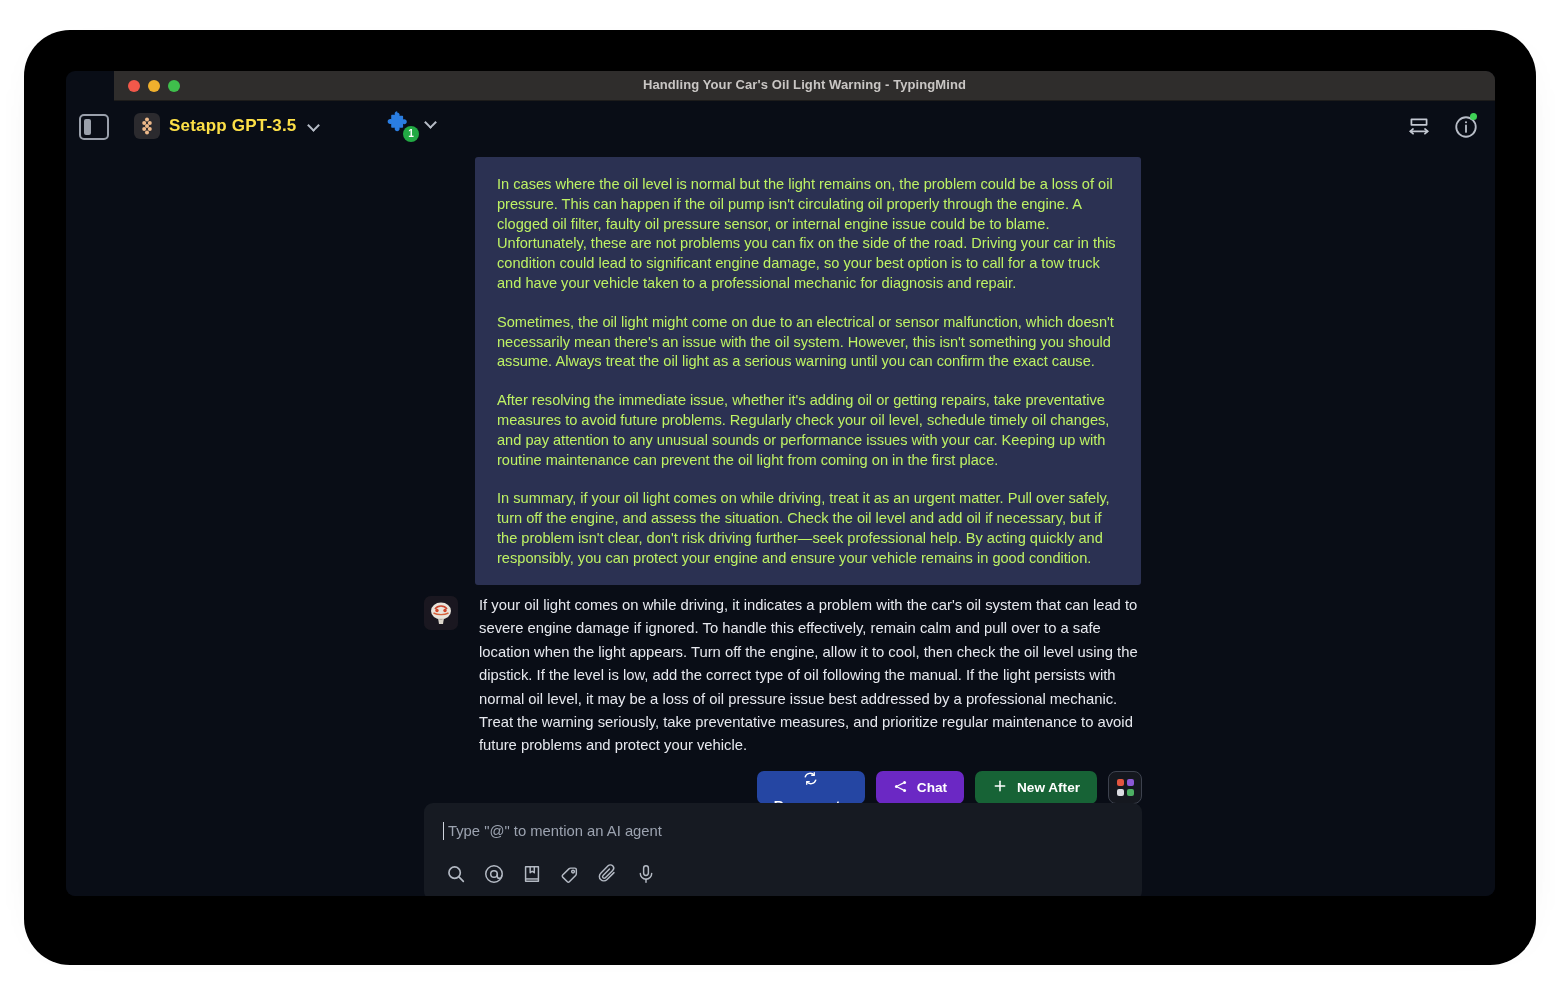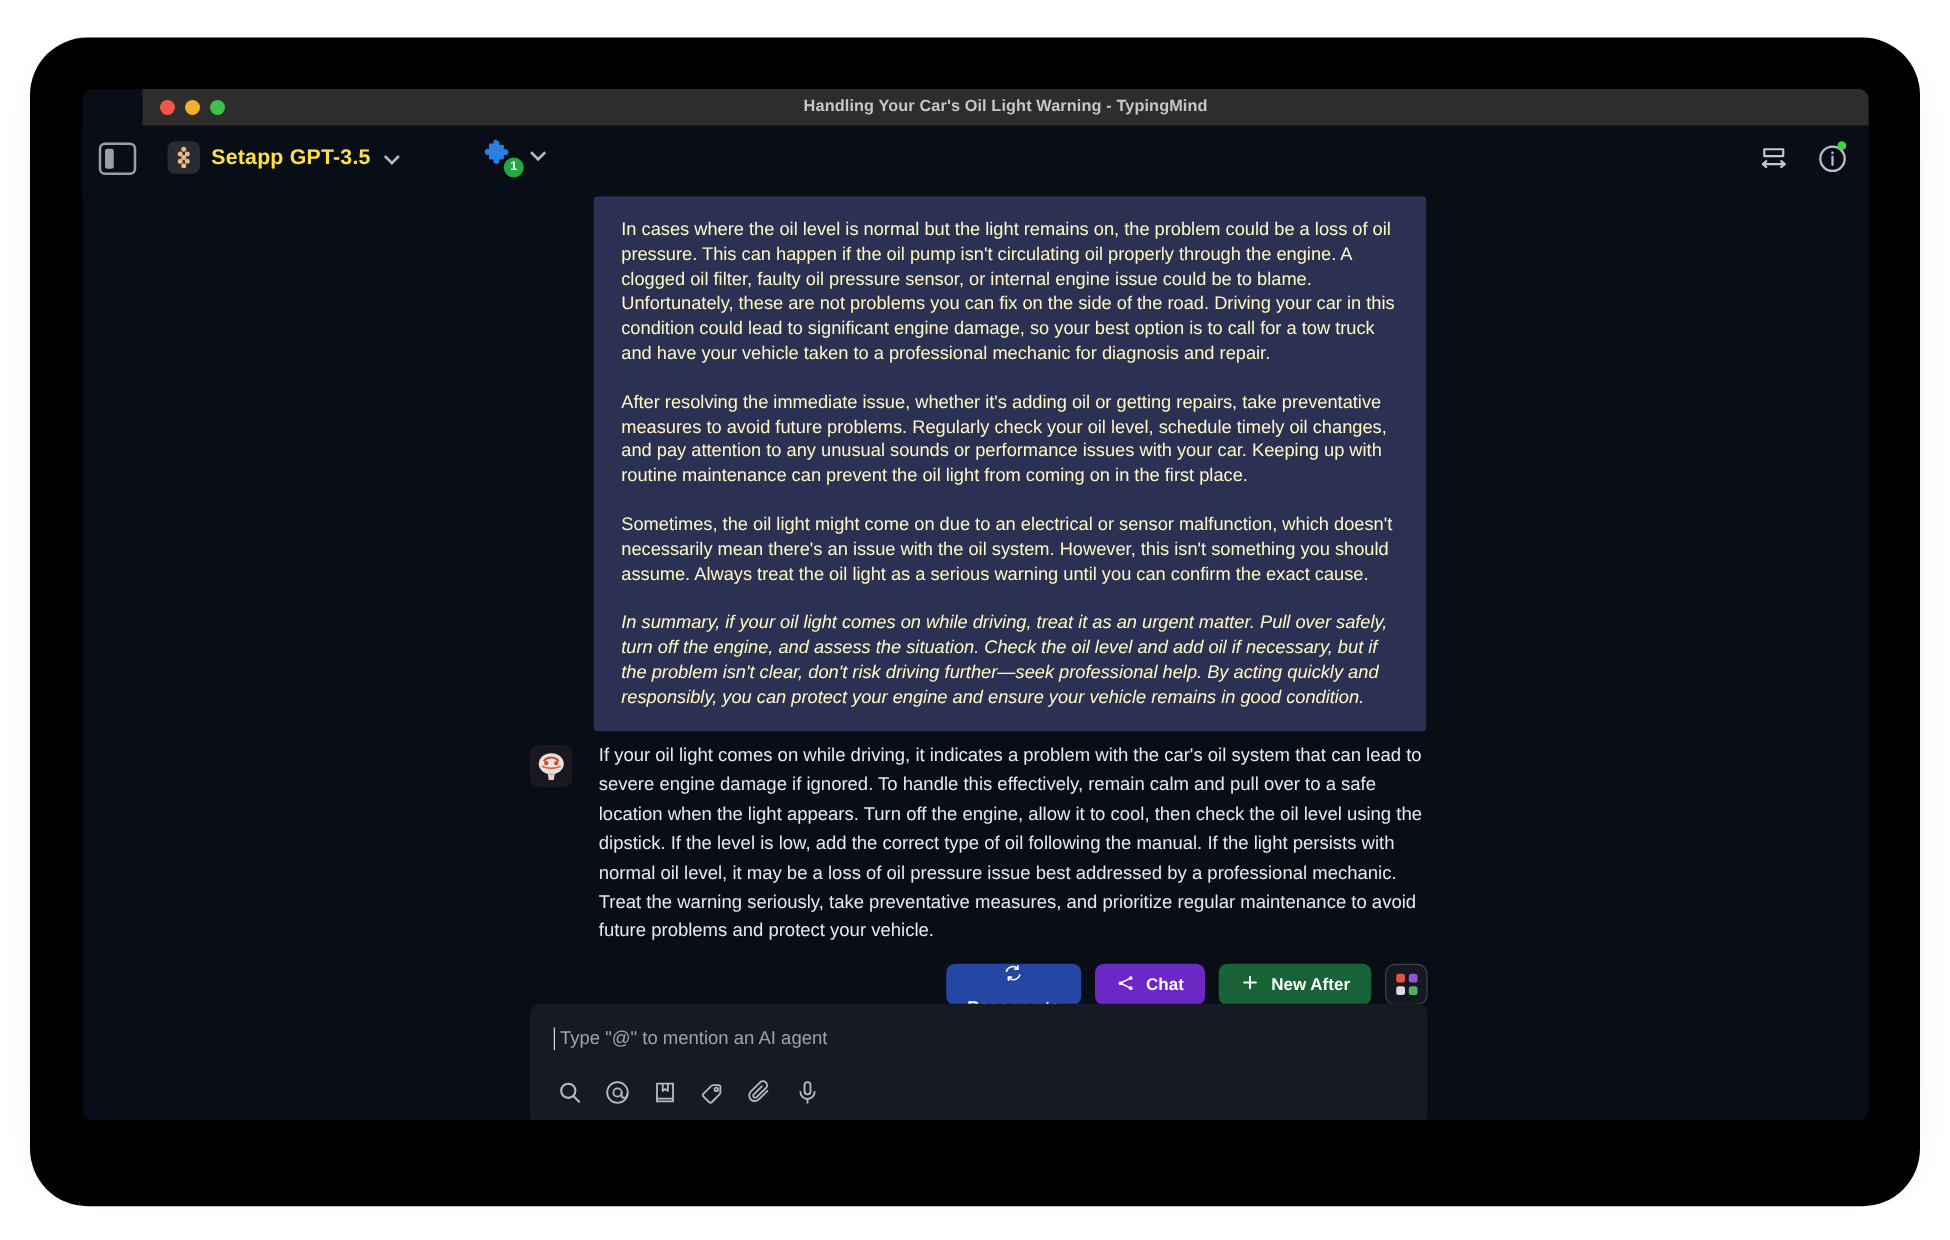--- a/index.html
+++ b/index.html
@@ -213,23 +213,23 @@
     width: 666px;
     background: #2b3152;
     border-radius: 3px;
     padding: 18px 22px 16px 22px;
     box-sizing: border-box;
   }
   .bubble p {
     margin: 0 0 19px 0;
     font-size: 14.6px;
     line-height: 19.8px;
-    color: #fef9c3;
-  }
-  .bubble p:last-child { margin-bottom: 0; font-style: italic; }
+    color: #bef264;
+  }
+  .bubble p:last-child { margin-bottom: 0; }
 
   .answer {
     position: absolute;
     left: 358px;
     top: 437px;
     width: 718px;
     display: flex;
     gap: 21px;
     justify-content: center;
   }
@@ -406,22 +406,22 @@
             </svg>
             <span class="info-dot"></span>
           </span>
         </div>
       </div>
 
       <div class="chat">
 
         <div class="bubble">
           <p>In cases where the oil level is normal but the light remains on, the problem could be a loss of oil pressure. This can happen if the oil pump isn't circulating oil properly through the engine. A clogged oil filter, faulty oil pressure sensor, or internal engine issue could be to blame. Unfortunately, these are not problems you can fix on the side of the road. Driving your car in this condition could lead to significant engine damage, so your best option is to call for a tow truck and have your vehicle taken to a professional mechanic for diagnosis and repair.</p>
+          <p>Sometimes, the oil light might come on due to an electrical or sensor malfunction, which doesn't necessarily mean there's an issue with the oil system. However, this isn't something you should assume. Always treat the oil light as a serious warning until you can confirm the exact cause.</p>
           <p>After resolving the immediate issue, whether it's adding oil or getting repairs, take preventative measures to avoid future problems. Regularly check your oil level, schedule timely oil changes, and pay attention to any unusual sounds or performance issues with your car. Keeping up with routine maintenance can prevent the oil light from coming on in the first place.</p>
-          <p>Sometimes, the oil light might come on due to an electrical or sensor malfunction, which doesn't necessarily mean there's an issue with the oil system. However, this isn't something you should assume. Always treat the oil light as a serious warning until you can confirm the exact cause.</p>
           <p>In summary, if your oil light comes on while driving, treat it as an urgent matter. Pull over safely, turn off the engine, and assess the situation. Check the oil level and add oil if necessary, but if the problem isn't clear, don't risk driving further—seek professional help. By acting quickly and responsibly, you can protect your engine and ensure your vehicle remains in good condition.</p>
         </div>
 
         <div class="answer">
           <span class="avatar">
             <svg width="34" height="34" viewBox="0 0 34 34">
               <rect width="34" height="34" fill="#1a1720"></rect>
               <g>
                 <ellipse cx="17" cy="15" rx="10" ry="8.5" fill="#e8e3da"></ellipse>
                 <path d="M11 13c1.5-2 4-3 6-3s4.5 1 6 3" stroke="#c9462e" stroke-width="1.6" fill="none"></path>

